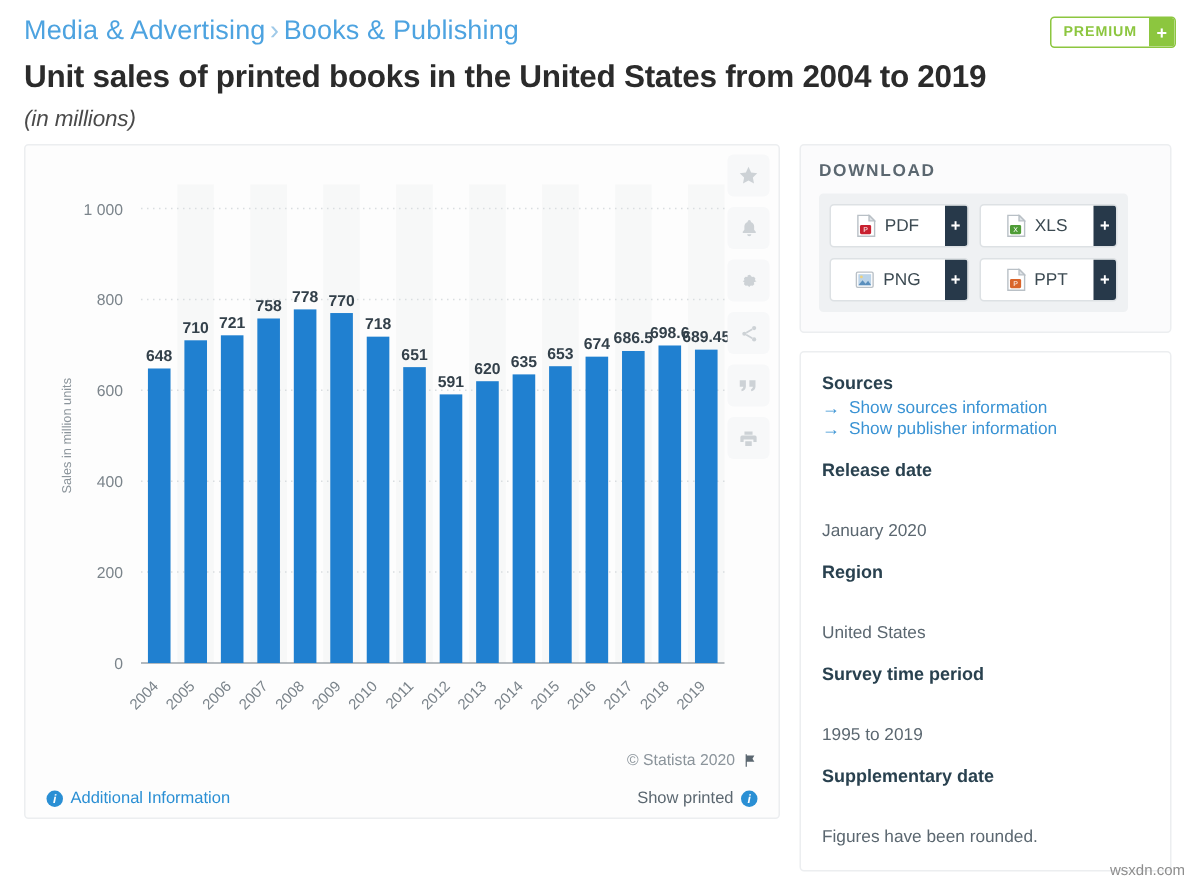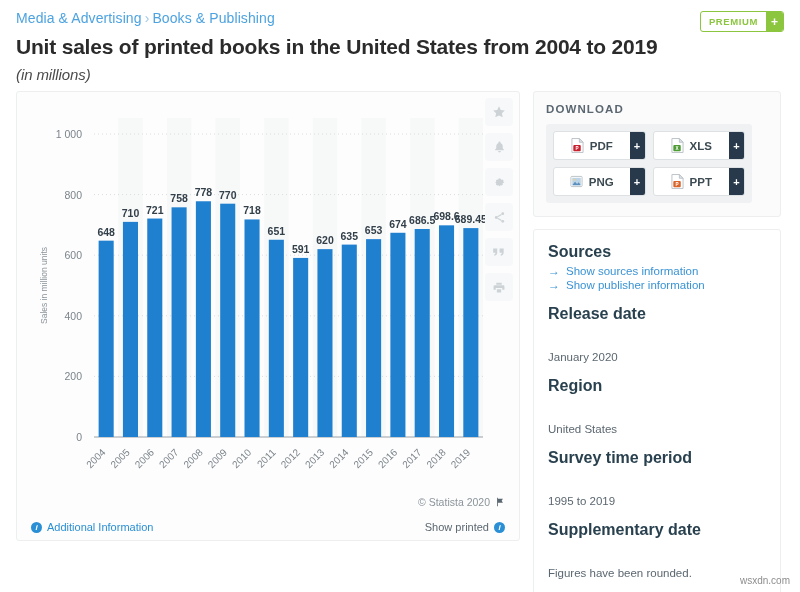--- a/index.html
+++ b/index.html
@@ -6,21 +6,21 @@
   html, body {
     width: 800px; height: 592px;
     background: #ffffff;
     font-family: "Liberation Sans", sans-serif;
     overflow: hidden;
   }
   body { position: relative; }
 
   
   .header { padding: 10px 16px 0 16px; position: relative; }
-  .breadcrumb { font-size: 14px; color: #4da3e0; letter-spacing: .1px; }
+  .breadcrumb { font-size: 18px; color: #4da3e0; letter-spacing: .1px; }
   .breadcrumb a { color: #4da3e0; text-decoration: none; }
   .breadcrumb .sep { color: #9ec9e8; margin: 0 3px; }
   .page-title {
     font-size: 21px; color: #2b2b2b; font-weight: 600;
     margin-top: 9px; letter-spacing: -.2px;
   }
   .page-subtitle {
     font-size: 15px; color: #4a4a4a; font-style: italic;
     margin-top: 7px; letter-spacing: -.1px;
   }
@@ -105,37 +105,37 @@
     background: #eff1f3; border-radius: 3px; padding: 7px;
     display: grid; grid-template-columns: 1fr 1fr; gap: 7px;
   }
   .dl-btn {
     display: flex; align-items: stretch; height: 29px;
     background: #ffffff; border: 1px solid #dde1e4; border-radius: 3px;
     overflow: hidden;
   }
   .dl-btn .dl-main {
     flex: 1; display: flex; align-items: center; justify-content: center;
-    gap: 6px; font-size: 11.5px; font-weight: 700; color: #3c4a52;
+    gap: 6px; font-size: 11.5px; font-weight: 400; color: #3c4a52;
   }
   .dl-btn .dl-plus {
     width: 15px; background: #27394a; color: #ffffff;
     display: flex; align-items: center; justify-content: center;
     font-size: 11px; font-weight: 700;
   }
   .file-ico { width: 13px; height: 15px; display: block; }
 
   .meta-card {
     margin-top: 12px;
     background: #ffffff; border: 1px solid #eceef0; border-radius: 3px;
     padding: 13px 14px 16px 14px;
     min-height: 285px;
   }
   .meta-h {
-    font-size: 16px; font-weight: 700; color: #29414f;
+    font-size: 12px; font-weight: 700; color: #29414f;
     margin-bottom: 4px;
   }
   .meta-h.spaced { margin-top: 14px; }
   .meta-v { font-size: 11.5px; color: #5b6770; margin-top: 28px; }
   .meta-link {
     font-size: 11.5px; color: #3a93d4; display: flex;
     align-items: center; gap: 6px; margin-top: 2px;
   }
   .arrow-ico { color: #3a93d4; font-size: 12px; line-height: 1; }
 

